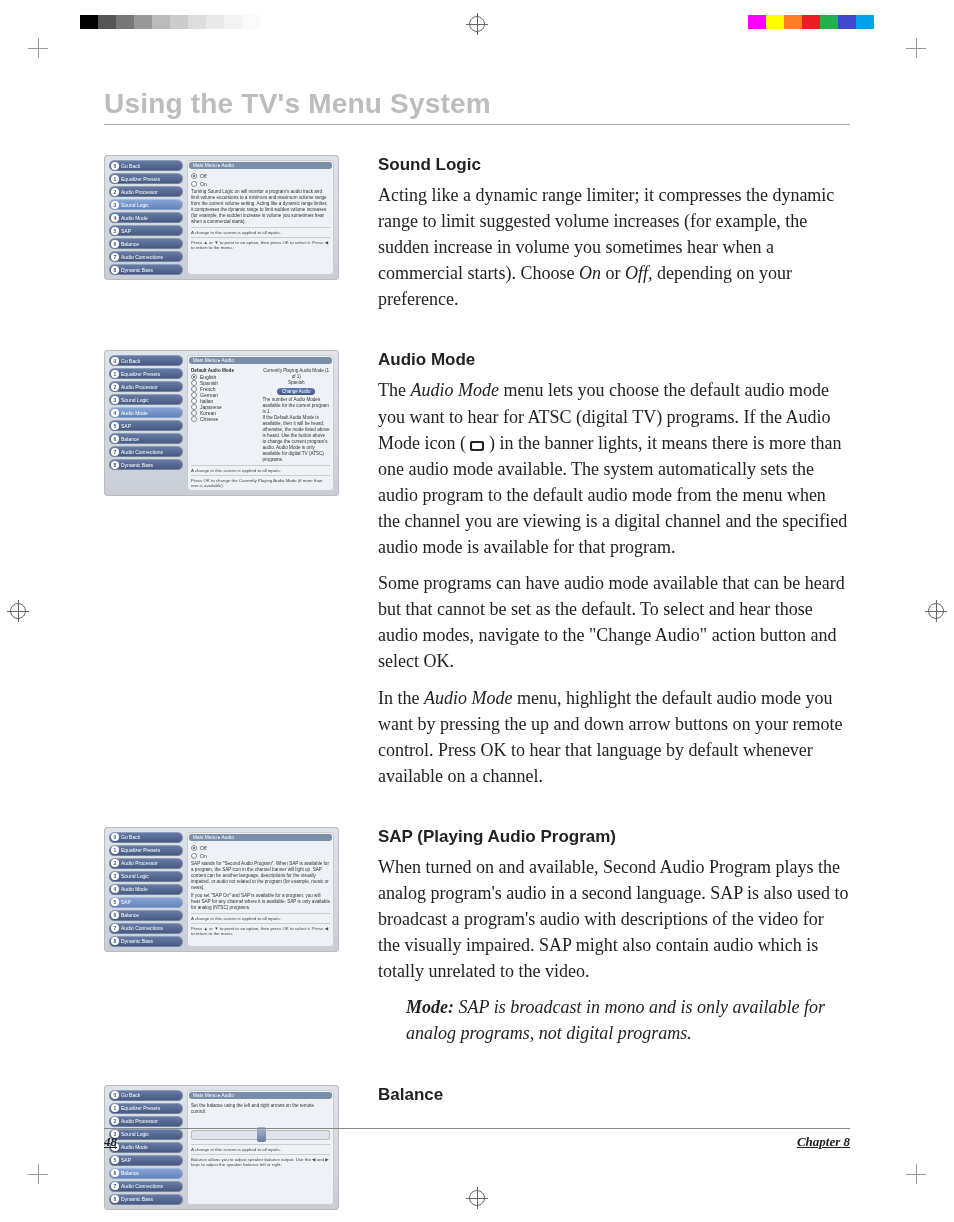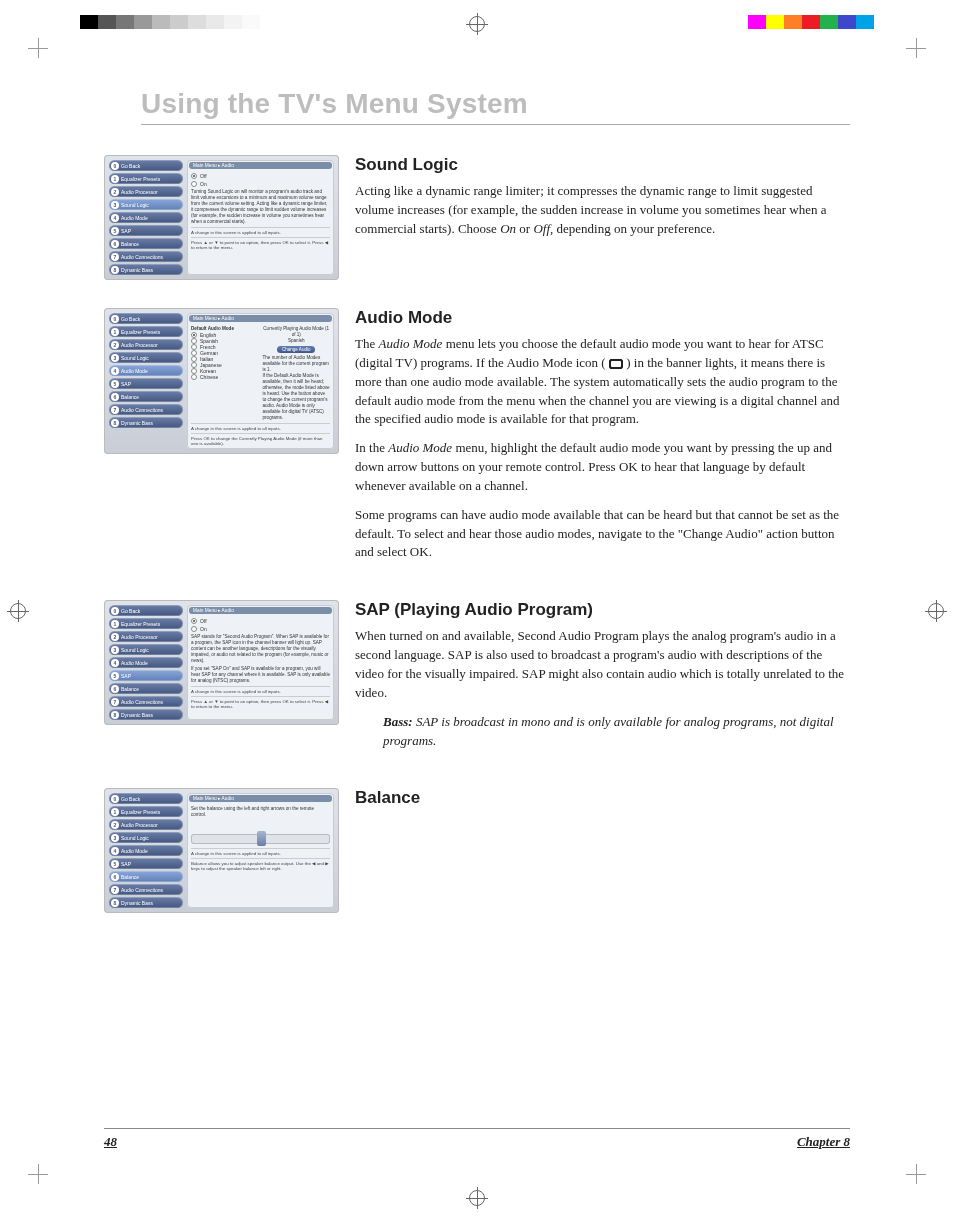--- a/index.html
+++ b/index.html
@@ -38,34 +38,33 @@
   }
   .chapter-title {
     font-family: Verdana, Arial, sans-serif;
     font-size: 28px;
     font-weight: 900;
     color: #bdbdbd;
     letter-spacing: 0.2px;
     border-bottom: 1px solid #aaa;
     padding-bottom: 4px;
     margin-bottom: 30px;
-    margin-left: 37px;
-  }
-  .row { display: flex; margin-bottom: 28px; gap: 6px; }
+  }
+  .row { display: flex; margin-bottom: 28px; gap: 29px; }
   .thumb-col { width: 245px; flex: 0 0 245px; }
   .text-col { flex: 1; }
   h2 {
     font-family: Verdana, Arial, sans-serif;
     font-size: 17px;
     font-weight: 700;
     color: #222;
     margin-bottom: 7px;
   }
   .text-col p {
-    font-size: 13px;
+    font-size: 18px;
     line-height: 1.45;
     margin-bottom: 10px;
   }
   em { font-style: italic; }
   .note-blk {
     padding-left: 28px;
     font-style: italic;
     font-size: 12.2px;
     line-height: 1.45;
   }
@@ -341,24 +340,24 @@
           <div class="tv-foot">A change in this screen is applied to all inputs.</div>
           <div class="tv-foot">Press OK to change the Currently Playing Audio Mode (if more than one is available).</div>
         </div>
       </div>
     </div>
     <div class="text-col">
       <h2>Audio Mode</h2>
       <p>
         <span>The </span><em>Audio Mode</em><span> menu lets you choose the default audio mode you want to hear for ATSC (digital TV) programs. If the Audio Mode icon ( </span><span class="am-icon"></span><span> ) in the banner lights, it means there is more than one audio mode available. The system automatically sets the audio program to the default audio mode from the menu when the channel you are viewing is a digital channel and the specified audio mode is available for that program.</span>
       </p>
+      <p>Some programs can have audio mode available that can be heard but that cannot be set as the default. To select and hear those audio modes, navigate to the "Change Audio" action button and select OK.</p>
       <p>
         <span>In the </span><em>Audio Mode</em><span> menu, highlight the default audio mode you want by pressing the up and down arrow buttons on your remote control. Press OK to hear that language by default whenever available on a channel.</span>
       </p>
-      <p>Some programs can have audio mode available that can be heard but that cannot be set as the default. To select and hear those audio modes, navigate to the "Change Audio" action button and select OK.</p>
     </div>
   </div>
 
   <div class="row">
     <div class="thumb-col">
       <div class="tv-menu">
         <div class="tv-side">
           <div class="tv-pill">
               <span class="n">0</span>
               <span>Go Back</span>
@@ -410,21 +409,21 @@
           <div class="tv-body">If you set "SAP On" and SAP is available for a program, you will hear SAP for any channel where it is available. SAP is only available for analog (NTSC) programs.</div>
           <div class="tv-foot">A change in this screen is applied to all inputs.</div>
           <div class="tv-foot">Press ▲ or ▼ to point to an option, then press OK to select it. Press ◀ to return to the menu.</div>
         </div>
       </div>
     </div>
     <div class="text-col">
       <h2>SAP (Playing Audio Program)</h2>
       <p>When turned on and available, Second Audio Program plays the analog program's audio in a second language. SAP is also used to broadcast a program's audio with descriptions of the video for the visually impaired. SAP might also contain audio which is totally unrelated to the video.</p>
       <p class="note-blk">
-        <b>Bass:</b><span> SAP is broadcast in mono and is only available for analog programs, not digital programs.</span>
+        <b>Mode:</b><span> SAP is broadcast in mono and is only available for analog programs, not digital programs.</span>
       </p>
     </div>
   </div>
 
   <div class="row">
     <div class="thumb-col">
       <div class="tv-menu">
         <div class="tv-side">
           <div class="tv-pill">
               <span class="n">0</span>

